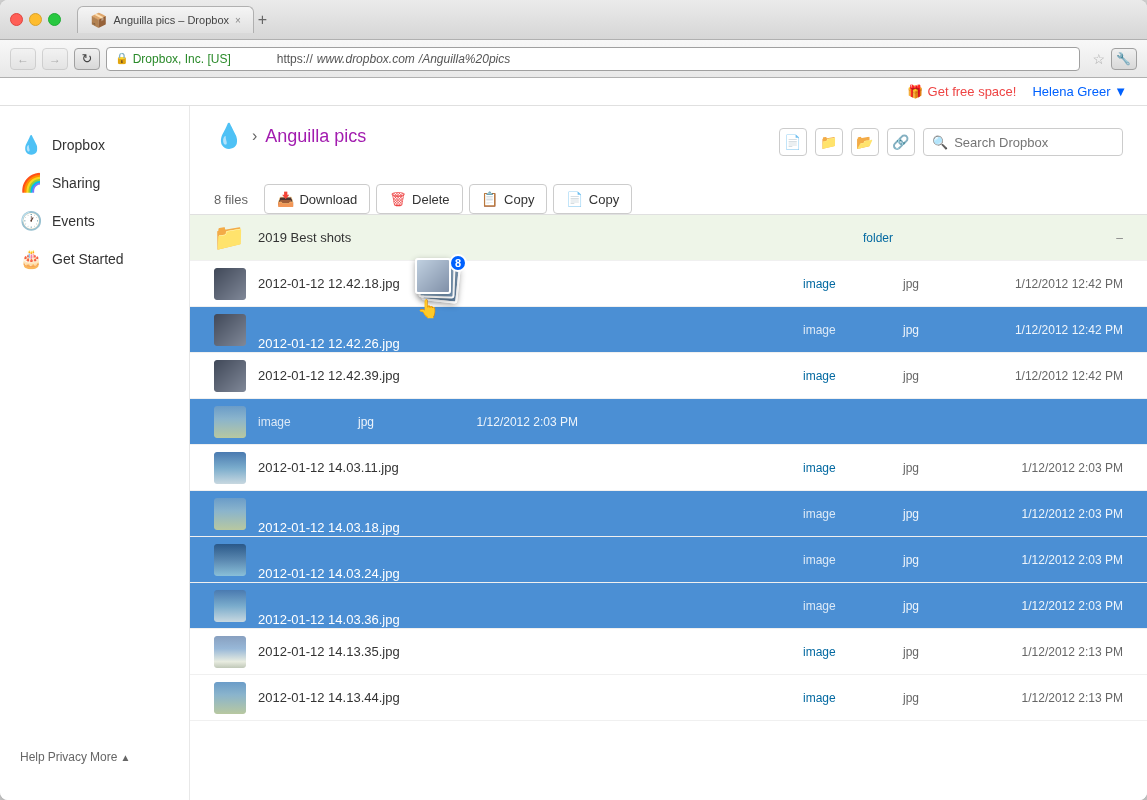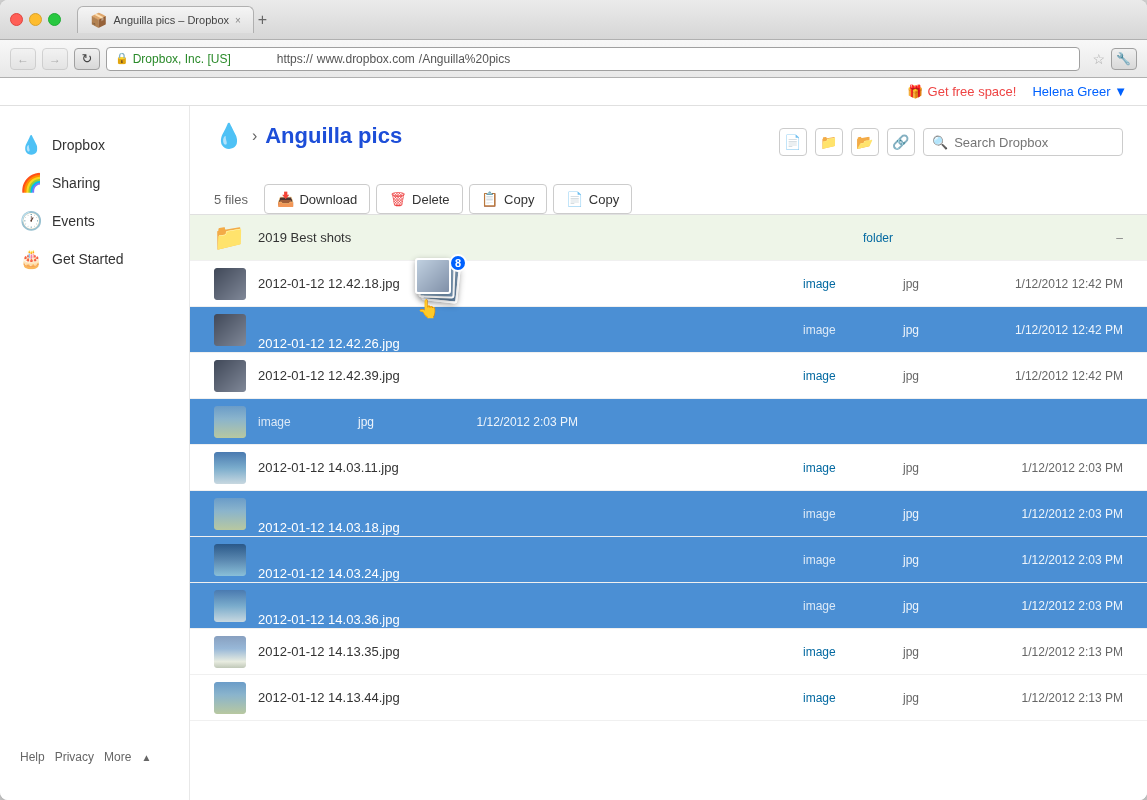--- a/index.html
+++ b/index.html
@@ -85,21 +85,21 @@
       border: 1px solid #a0a0a0;
       border-radius: 4px;
       display: flex;
       align-items: center;
       background: white;
       padding: 0 8px;
       gap: 4px;
     }
     .ssl-icon { color: #2a8a2a; font-size: 11px; }
     .company-name { color: #2a8a2a; font-size: 12px; font-weight: 500; }
-    .url-text { color: #555; font-size: 12px; }
+    .url-text { color: #555; font-size: 12px; font-style: italic; }
     .url-https { color: #555; font-size: 12px; padding-left: 42px; }
     .star-btn { color: #aaa; font-size: 14px; margin-left: 6px; }
     .get-free-space { color: #e44; text-decoration: none; display: flex; align-items: center; gap: 4px; }
     .user-name { color: #0061fe; text-decoration: none; font-weight: 500; }
 
     .main-layout {
       display: flex;
       flex: 1;
       overflow: hidden;
     }
@@ -124,21 +124,21 @@
       font-size: 14px;
       text-decoration: none;
     }
     .sidebar-icon { font-size: 18px; width: 22px; text-align: center; }
     .dropbox-logo-icon { color: #0061fe; }
 
     .sidebar-footer {
       margin-top: auto;
       padding: 16px 20px;
       display: flex;
-      gap: 10px;
+      gap: 3px;
       font-size: 12px;
       color: #666;
       align-items: center;
     }
     .sidebar-footer a { color: #666; text-decoration: none; }
     .up-arrow { font-size: 10px; }
 
     
     .main-content {
       flex: 1;
@@ -155,21 +155,21 @@
     }
 
     .breadcrumb-row {
       display: flex;
       align-items: center;
       gap: 8px;
       margin-bottom: 12px;
     }
     .breadcrumb-logo { color: #0061fe; font-size: 24px; }
     .breadcrumb-arrow { color: #666; font-size: 16px; }
-    .breadcrumb-title { font-size: 22px; font-weight: 700; color: #1d4ed8; }
+    .breadcrumb-title { font-size: 18px; font-weight: 400; color: #a21caf; }
 
     .header-actions {
       display: flex;
       align-items: center;
       gap: 8px;
       margin-left: auto;
     }
     .header-icon-btn {
       width: 28px; height: 28px;
       border: 1px solid #ccc;
@@ -449,21 +449,21 @@
             <div class="header-icon-btn">
               <span>🔗</span>
             </div>
             <div class="search-box">
               <span class="search-icon">🔍</span>
               <input type="text" style="border: none; outline: none; font-size: 13px; color: rgb(153, 153, 153); width: 140px; background: transparent;" placeholder="Search Dropbox">
             </div>
           </div>
         </div>
         <div class="files-bar">
-          <span class="files-count">5 files</span>
+          <span class="files-count">8 files</span>
           <a class="action-btn">
             <span class="action-icon">📥</span>
             <span>Download</span>
           </a>
           <a class="action-btn">
             <span class="action-icon-red">🗑</span>
             <span>Delete</span>
           </a>
           <a class="action-btn">
             <span class="action-icon-blue">📋</span>

